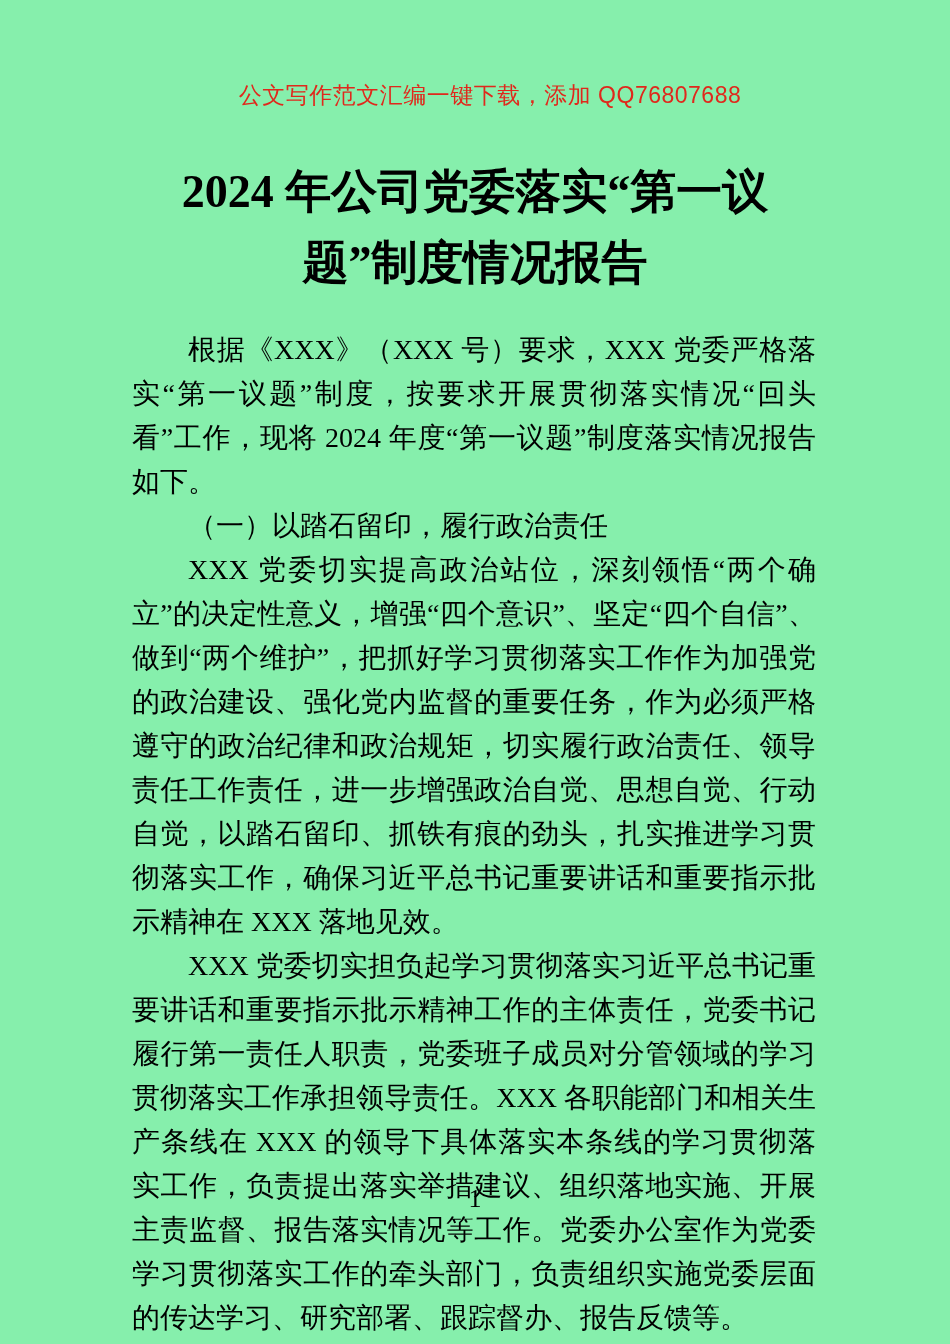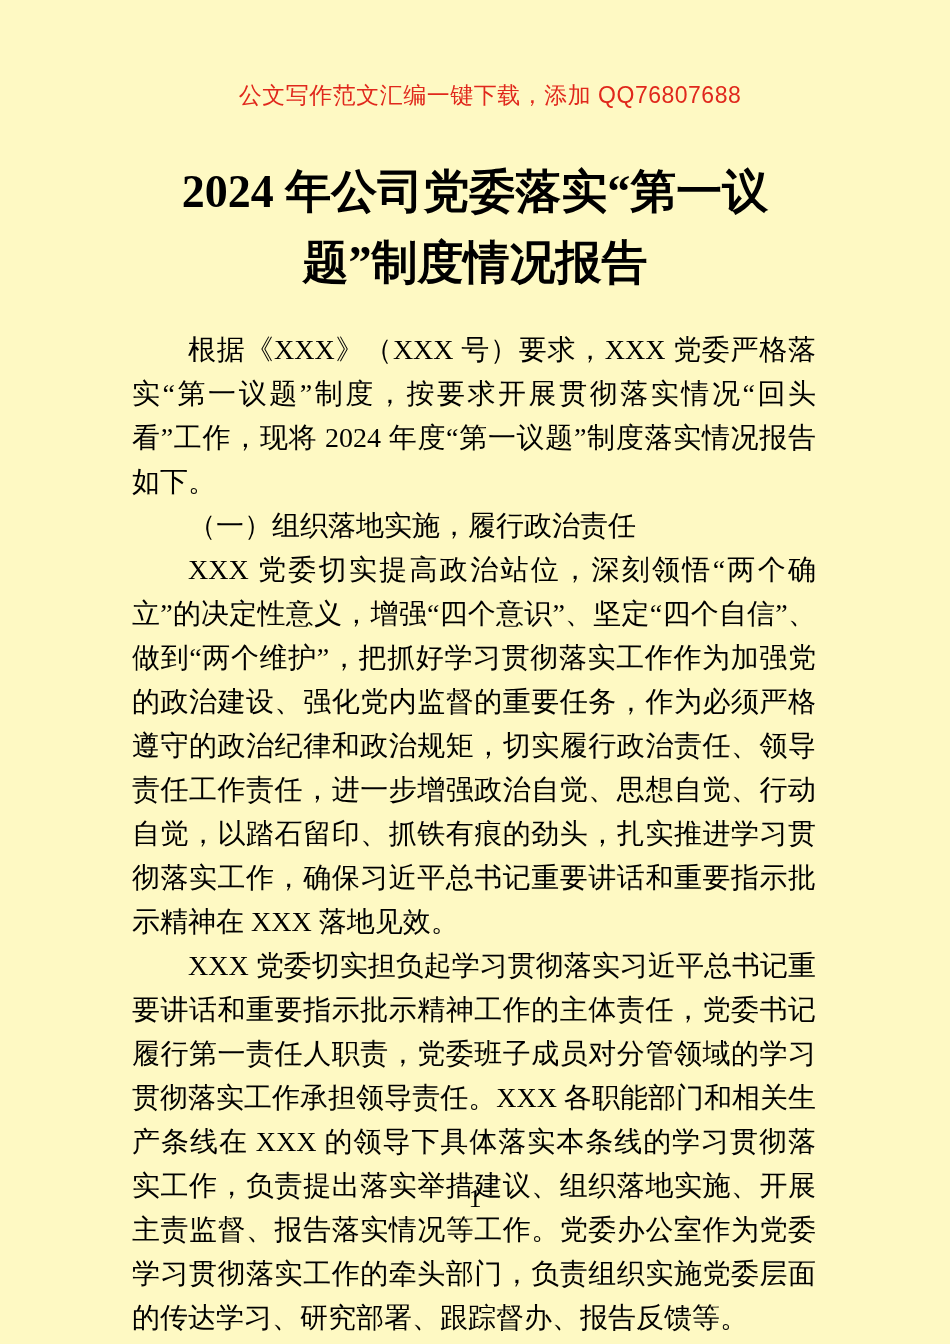--- a/index.html
+++ b/index.html
@@ -4,21 +4,21 @@
 <style>
   html, body {
     margin: 0;
     padding: 0;
     background: #ffffff;
   }
   .page {
     position: relative;
     width: 950px;
     height: 1344px;
-    background: #fef9c3;
+    background: #86efac;
     overflow: hidden;
     color: #000000;
   }
   .promo {
     position: absolute;
     top: 80px;
     left: 30px;
     right: 0;
     text-align: center;
     font-family: "Liberation Sans", "DejaVu Sans", sans-serif;
@@ -72,21 +72,21 @@
 <body>
 
 <div class="page">
 
   <div class="promo" style="color: rgb(224, 40, 28);">公文写作范文汇编一键下载，添加 QQ76807688</div>
 
   <h1 class="doc-title">2024 年公司党委落实“第一议题”制度情况报告</h1>
 
   <div class="doc-body">
     <p>根据《XXX》（XXX 号）要求，XXX 党委严格落实“第一议题”制度，按要求开展贯彻落实情况“回头看”工作，现将 2024 年度“第一议题”制度落实情况报告如下。</p>
-    <p>（一）组织落地实施，履行政治责任</p>
+    <p>（一）以踏石留印，履行政治责任</p>
     <p>XXX 党委切实提高政治站位，深刻领悟“两个确立”的决定性意义，增强“四个意识”、坚定“四个自信”、做到“两个维护”，把抓好学习贯彻落实工作作为加强党的政治建设、强化党内监督的重要任务，作为必须严格遵守的政治纪律和政治规矩，切实履行政治责任、领导责任工作责任，进一步增强政治自觉、思想自觉、行动自觉，以踏石留印、抓铁有痕的劲头，扎实推进学习贯彻落实工作，确保习近平总书记重要讲话和重要指示批示精神在 XXX 落地见效。</p>
     <p>XXX 党委切实担负起学习贯彻落实习近平总书记重要讲话和重要指示批示精神工作的主体责任，党委书记履行第一责任人职责，党委班子成员对分管领域的学习贯彻落实工作承担领导责任。XXX 各职能部门和相关生产条线在 XXX 的领导下具体落实本条线的学习贯彻落实工作，负责提出落实举措建议、组织落地实施、开展主责监督、报告落实情况等工作。党委办公室作为党委学习贯彻落实工作的牵头部门，负责组织实施党委层面的传达学习、研究部署、跟踪督办、报告反馈等。</p>
     <p>（二）健全长效机制，组织落地实施</p>
   </div>
 
   <div class="page-footer">1</div>
 
 </div>
 
 </body></html>

